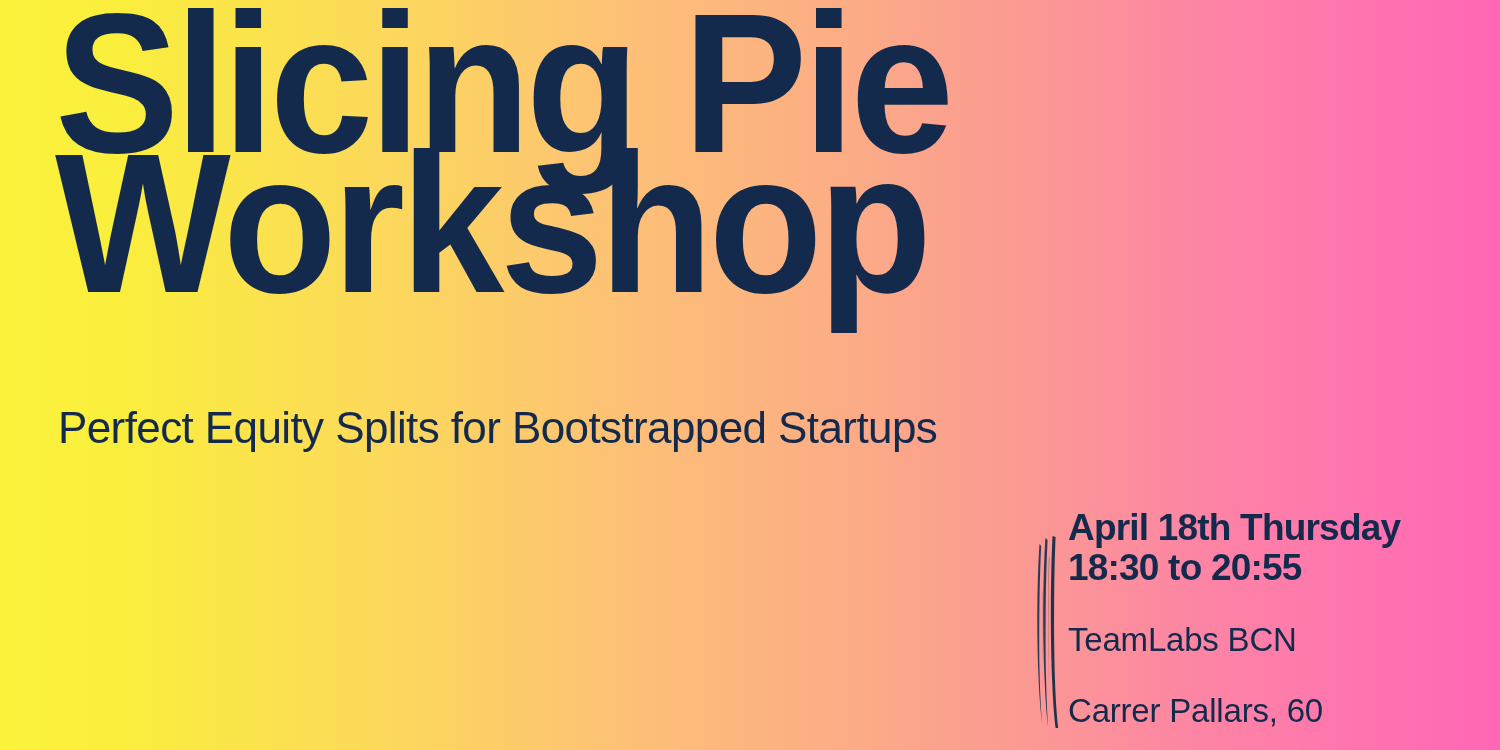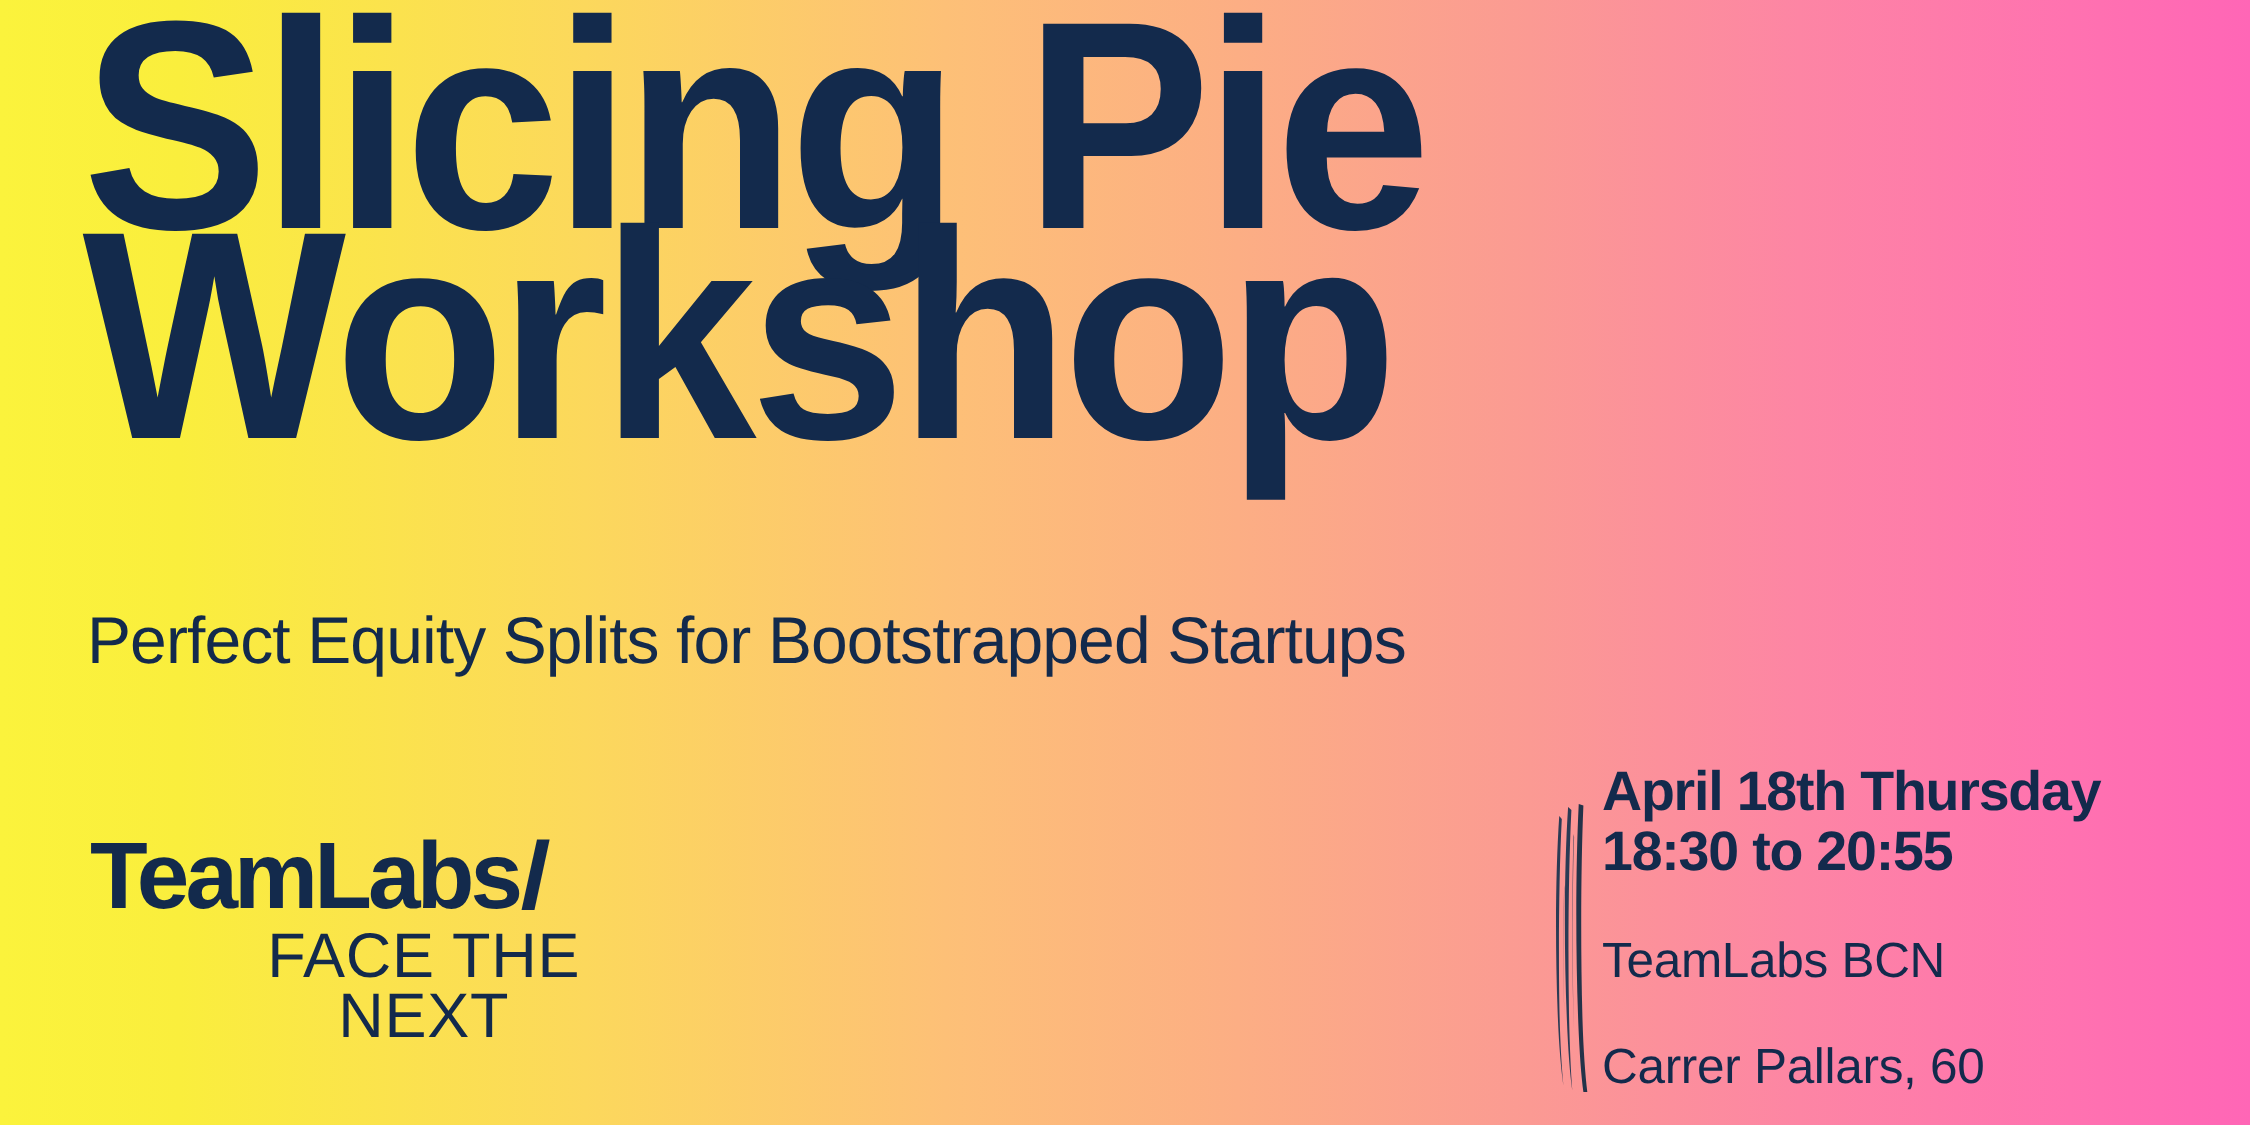--- a/index.html
+++ b/index.html
@@ -139,27 +139,20 @@
 
 <div id="banner">
 
   <div class="title-block">
     <div class="title-line">Slicing Pie</div>
     <div class="title-line">Workshop</div>
   </div>
 
   <div class="subtitle">Perfect Equity Splits for Bootstrapped Startups</div>
 
-  <div class="logo-block">
-    <div class="logo-wordmark"><span>TeamLabs</span><span class="slash">/</span></div>
-    <div class="logo-tagline">
-      <span>FACE THE</span>
-      <span>NEXT</span>
-    </div>
-  </div>
 
   <div class="event-block">
 
     <svg class="brush-mark" viewBox="0 0 30 196" preserveAspectRatio="none">
       <path d="M7.5 10 C5.2 44, 4.6 92, 6.4 140 C7.2 162, 8.6 178, 10.3 190 C9.0 176, 8.0 158, 7.6 138 C6.9 96, 7.4 46, 9.2 12 Z" fill="#2A3B55"></path>
       <path d="M13.4 4 C11.0 40, 10.4 94, 12.6 146 C13.4 166, 14.6 182, 16.2 193 C15.2 180, 14.4 162, 14.0 142 C13.2 94, 13.8 42, 15.6 6 Z" fill="#2A3B55"></path>
       <path d="M20.5 2 C18.6 40, 18.2 96, 20.2 148 C21.0 168, 22.2 184, 23.6 194 L26.2 194 C24.8 182, 23.6 166, 23.0 146 C21.6 96, 22.0 40, 23.6 3 Z" fill="#233349"></path>
       <path d="M17.0 22 C16.0 60, 15.8 108, 17.2 152 C16.2 110, 16.2 62, 17.4 24 Z" fill="#2A3B55" opacity="0.75"></path>
       <path d="M10.8 56 C10.0 84, 10.0 116, 10.9 142 C10.2 116, 10.2 84, 11.0 58 Z" fill="#2A3B55" opacity="0.55"></path>
     </svg>

